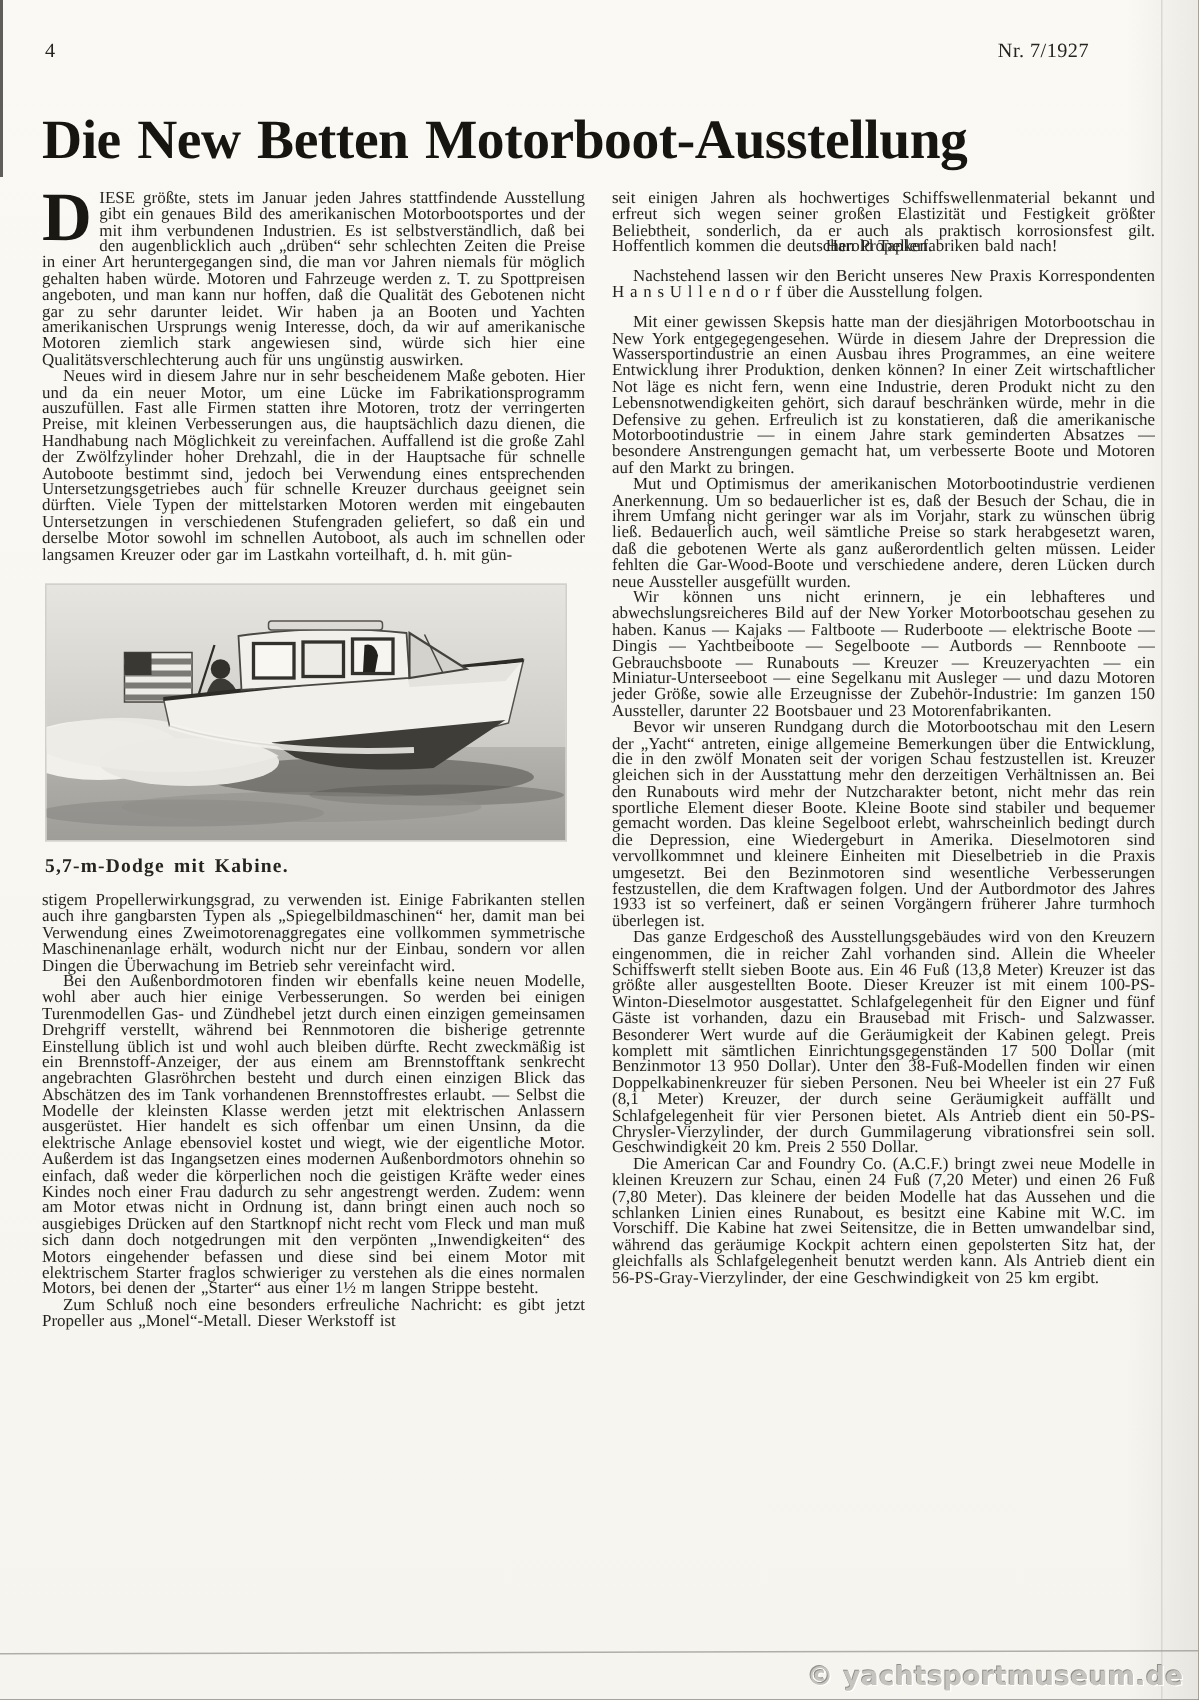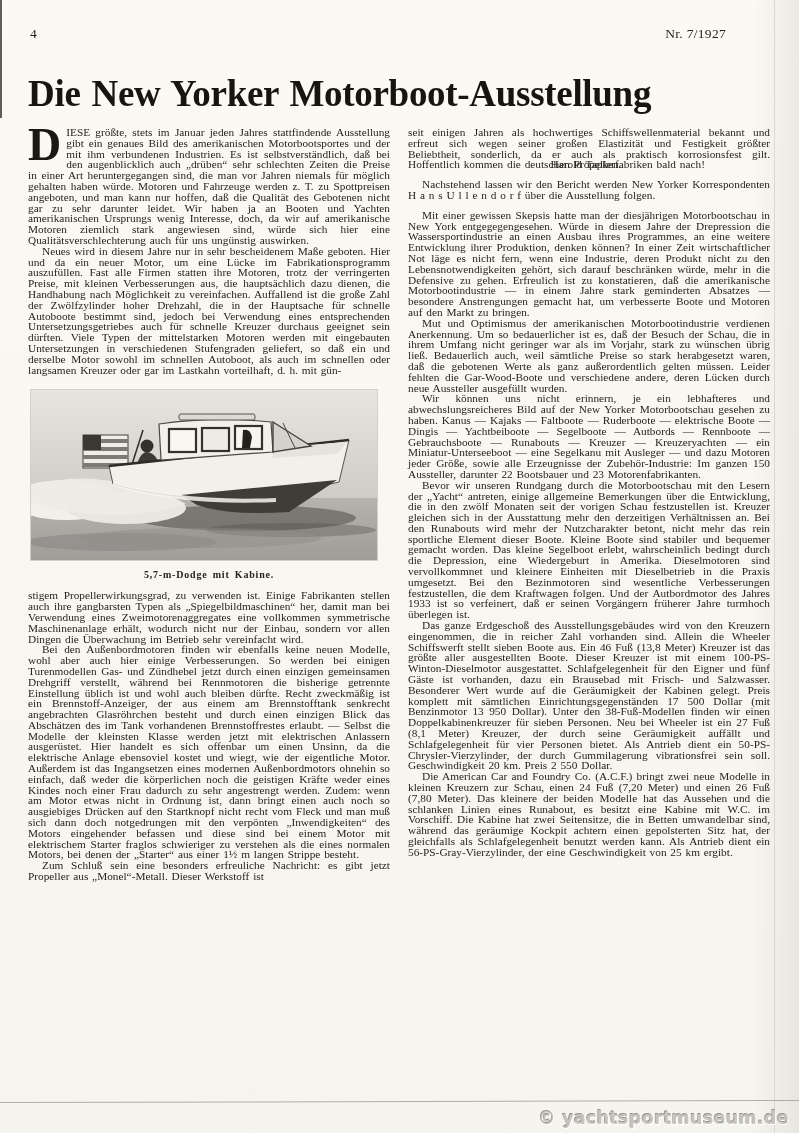--- a/index.html
+++ b/index.html
@@ -45,22 +45,22 @@
   }
   .photo-block{margin:14px 2px 10px 2px;}
   .photo{
     width:346px;height:170px;
     border:1px solid #d2d0cb;
     background:#dddbd6;
   }
   .photo svg{display:block;width:100%;height:100%;}
   .caption{
     margin-top:8px;margin-bottom:4px;
-    text-align:center;
-    font-size:10px;font-weight:bold;letter-spacing:.8px;word-spacing:2px;
+    text-align:left;
+    font-size:13px;font-weight:bold;letter-spacing:.8px;word-spacing:2px;
     color:#26241f;
   }
   .bottom-rule{
     position:absolute;left:0;right:0;top:1101px;height:1px;
     background:#a3a19c;opacity:.85;transform:rotate(-0.15deg);
   }
   .watermark{
     position:absolute;right:10px;top:1108px;
     font-family:"DejaVu Sans","Liberation Sans",sans-serif;
     font-size:17.5px;font-weight:bold;letter-spacing:.3px;
@@ -73,21 +73,21 @@
 
 <div class="page">
   <div class="scan-edge-left"></div>
   <div class="scan-edge-right"></div>
 
   <header class="pagehead">
     <span>4</span>
     <span>Nr. 7/1927</span>
   </header>
 
-  <h1 class="title">Die New Yorker Motorboot-Ausstellung</h1>
+  <h1 class="title">Die New Betten Motorboot-Ausstellung</h1>
 
   <main class="cols">
 
     <section class="col">
       <p class="para"><span class="dropcap">D</span><span>IESE größte, stets im Januar jeden Jahres stattfindende Ausstellung gibt ein genaues Bild des amerikanischen Motorbootsportes und der mit ihm verbundenen Industrien. Es ist selbstverständlich, daß bei den augenblicklich auch „drüben“ sehr schlechten Zeiten die Preise in einer Art heruntergegangen sind, die man vor Jahren niemals für möglich gehalten haben würde. Motoren und Fahrzeuge werden z. T. zu Spottpreisen angeboten, und man kann nur hoffen, daß die Qualität des Gebotenen nicht gar zu sehr darunter leidet. Wir haben ja an Booten und Yachten amerikanischen Ursprungs wenig Interesse, doch, da wir auf amerikanische Motoren ziemlich stark angewiesen sind, würde sich hier eine Qualitätsverschlechterung auch für uns ungünstig auswirken.</span></p>
       <p class="para indent">Neues wird in diesem Jahre nur in sehr bescheidenem Maße geboten. Hier und da ein neuer Motor, um eine Lücke im Fabrikationsprogramm auszufüllen. Fast alle Firmen statten ihre Motoren, trotz der verringerten Preise, mit kleinen Verbesserungen aus, die hauptsächlich dazu dienen, die Handhabung nach Möglichkeit zu vereinfachen. Auffallend ist die große Zahl der Zwölfzylinder hoher Drehzahl, die in der Hauptsache für schnelle Autoboote bestimmt sind, jedoch bei Verwendung eines entsprechenden Untersetzungsgetriebes auch für schnelle Kreuzer durchaus geeignet sein dürften. Viele Typen der mittelstarken Motoren werden mit eingebauten Untersetzungen in verschiedenen Stufengraden geliefert, so daß ein und derselbe Motor sowohl im schnellen Autoboot, als auch im schnellen oder langsamen Kreuzer oder gar im Lastkahn vorteilhaft, d. h. mit gün-</p>
 
       <figure class="photo-block" style="margin:14px 2px 10px 2px;">
         <div class="photo">
           <svg viewBox="0 0 346 170" preserveAspectRatio="none">
@@ -142,27 +142,27 @@
               <line x1="252" y1="33" x2="264" y2="58" stroke="#44423d" stroke-width="1"></line>
               <path d="M82 94 Q 150 114 245 110" stroke="#f5f3ed" stroke-width="4" fill="none" opacity=".85"></path>
             </g>
           </svg>
         </div>
         <figcaption class="caption">5,7-m-Dodge mit Kabine.</figcaption>
       </figure>
 
       <p class="para">stigem Propellerwirkungsgrad, zu verwenden ist. Einige Fabrikanten stellen auch ihre gangbarsten Typen als „Spiegelbildmaschinen“ her, damit man bei Verwendung eines Zweimotorenaggregates eine vollkommen symmetrische Maschinenanlage erhält, wodurch nicht nur der Einbau, sondern vor allen Dingen die Überwachung im Betrieb sehr vereinfacht wird.</p>
       <p class="para indent">Bei den Außenbordmotoren finden wir ebenfalls keine neuen Modelle, wohl aber auch hier einige Verbesserungen. So werden bei einigen Turenmodellen Gas- und Zündhebel jetzt durch einen einzigen gemeinsamen Drehgriff verstellt, während bei Rennmotoren die bisherige getrennte Einstellung üblich ist und wohl auch bleiben dürfte. Recht zweckmäßig ist ein Brennstoff-Anzeiger, der aus einem am Brennstofftank senkrecht angebrachten Glasröhrchen besteht und durch einen einzigen Blick das Abschätzen des im Tank vorhandenen Brennstoffrestes erlaubt. — Selbst die Modelle der kleinsten Klasse werden jetzt mit elektrischen Anlassern ausgerüstet. Hier handelt es sich offenbar um einen Unsinn, da die elektrische Anlage ebensoviel kostet und wiegt, wie der eigentliche Motor. Außerdem ist das Ingangsetzen eines modernen Außenbordmotors ohnehin so einfach, daß weder die körperlichen noch die geistigen Kräfte weder eines Kindes noch einer Frau dadurch zu sehr angestrengt werden. Zudem: wenn am Motor etwas nicht in Ordnung ist, dann bringt einen auch noch so ausgiebiges Drücken auf den Startknopf nicht recht vom Fleck und man muß sich dann doch notgedrungen mit den verpönten „Inwendigkeiten“ des Motors eingehender befassen und diese sind bei einem Motor mit elektrischem Starter fraglos schwieriger zu verstehen als die eines normalen Motors, bei denen der „Starter“ aus einer 1½ m langen Strippe besteht.</p>
-      <p class="para indent">Zum Schluß sein eine besonders erfreuliche Nachricht: es gibt jetzt Propeller aus „Monel“-Metall. Dieser Werkstoff ist</p>
+      <p class="para indent">Zum Schluß noch eine besonders erfreuliche Nachricht: es gibt jetzt Propeller aus „Monel“-Metall. Dieser Werkstoff ist</p>
     </section>
 
     <section class="col">
       <p class="para">seit einigen Jahren als hochwertiges Schiffswellenmaterial bekannt und erfreut sich wegen seiner großen Elastizität und Festigkeit größter Beliebtheit, sonderlich, da er auch als praktisch korrosionsfest gilt. Hoffentlich kommen die deutschen Propellerfabriken bald nach!</p>
       <p class="para sigline">Harold Tapken.</p>
-      <p class="para indent gap">Nachstehend lassen wir den Bericht werden New Yorker Korrespondenten H a n s  U l l e n d o r f  über die Ausstellung folgen.</p>
+      <p class="para indent gap">Nachstehend lassen wir den Bericht unseres New Praxis Korrespondenten H a n s  U l l e n d o r f  über die Ausstellung folgen.</p>
       <p class="para indent gap">Mit einer gewissen Skepsis hatte man der diesjährigen Motorbootschau in New York entgegegengesehen. Würde in diesem Jahre der Drepression die Wassersportindustrie an einen Ausbau ihres Programmes, an eine weitere Entwicklung ihrer Produktion, denken können? In einer Zeit wirtschaftlicher Not läge es nicht fern, wenn eine Industrie, deren Produkt nicht zu den Lebensnotwendigkeiten gehört, sich darauf beschränken würde, mehr in die Defensive zu gehen. Erfreulich ist zu konstatieren, daß die amerikanische Motorbootindustrie — in einem Jahre stark geminderten Absatzes — besondere Anstrengungen gemacht hat, um verbesserte Boote und Motoren auf den Markt zu bringen.</p>
       <p class="para indent">Mut und Optimismus der amerikanischen Motorbootindustrie verdienen Anerkennung. Um so bedauerlicher ist es, daß der Besuch der Schau, die in ihrem Umfang nicht geringer war als im Vorjahr, stark zu wünschen übrig ließ. Bedauerlich auch, weil sämtliche Preise so stark herabgesetzt waren, daß die gebotenen Werte als ganz außerordentlich gelten müssen. Leider fehlten die Gar-Wood-Boote und verschiedene andere, deren Lücken durch neue Aussteller ausgefüllt wurden.</p>
       <p class="para indent">Wir können uns nicht erinnern, je ein lebhafteres und abwechslungsreicheres Bild auf der New Yorker Motorbootschau gesehen zu haben. Kanus — Kajaks — Faltboote — Ruderboote — elektrische Boote — Dingis — Yachtbeiboote — Segelboote — Autbords — Rennboote — Gebrauchsboote — Runabouts — Kreuzer — Kreuzeryachten — ein Miniatur-Unterseeboot — eine Segelkanu mit Ausleger — und dazu Motoren jeder Größe, sowie alle Erzeugnisse der Zubehör-Industrie: Im ganzen 150 Aussteller, darunter 22 Bootsbauer und 23 Motorenfabrikanten.</p>
       <p class="para indent">Bevor wir unseren Rundgang durch die Motorbootschau mit den Lesern der „Yacht“ antreten, einige allgemeine Bemerkungen über die Entwicklung, die in den zwölf Monaten seit der vorigen Schau festzustellen ist. Kreuzer gleichen sich in der Ausstattung mehr den derzeitigen Verhältnissen an. Bei den Runabouts wird mehr der Nutzcharakter betont, nicht mehr das rein sportliche Element dieser Boote. Kleine Boote sind stabiler und bequemer gemacht worden. Das kleine Segelboot erlebt, wahrscheinlich bedingt durch die Depression, eine Wiedergeburt in Amerika. Dieselmotoren sind vervollkommnet und kleinere Einheiten mit Dieselbetrieb in die Praxis umgesetzt. Bei den Bezinmotoren sind wesentliche Verbesserungen festzustellen, die dem Kraftwagen folgen. Und der Autbordmotor des Jahres 1933 ist so verfeinert, daß er seinen Vorgängern früherer Jahre turmhoch überlegen ist.</p>
       <p class="para indent">Das ganze Erdgeschoß des Ausstellungsgebäudes wird von den Kreuzern eingenommen, die in reicher Zahl vorhanden sind. Allein die Wheeler Schiffswerft stellt sieben Boote aus. Ein 46 Fuß (13,8 Meter) Kreuzer ist das größte aller ausgestellten Boote. Dieser Kreuzer ist mit einem 100-PS-Winton-Dieselmotor ausgestattet. Schlafgelegenheit für den Eigner und fünf Gäste ist vorhanden, dazu ein Brausebad mit Frisch- und Salzwasser. Besonderer Wert wurde auf die Geräumigkeit der Kabinen gelegt. Preis komplett mit sämtlichen Einrichtungsgegenständen 17 500 Dollar (mit Benzinmotor 13 950 Dollar). Unter den 38-Fuß-Modellen finden wir einen Doppelkabinenkreuzer für sieben Personen. Neu bei Wheeler ist ein 27 Fuß (8,1 Meter) Kreuzer, der durch seine Geräumigkeit auffällt und Schlafgelegenheit für vier Personen bietet. Als Antrieb dient ein 50-PS-Chrysler-Vierzylinder, der durch Gummilagerung vibrationsfrei sein soll. Geschwindigkeit 20 km. Preis 2 550 Dollar.</p>
       <p class="para indent">Die American Car and Foundry Co. (A.C.F.) bringt zwei neue Modelle in kleinen Kreuzern zur Schau, einen 24 Fuß (7,20 Meter) und einen 26 Fuß (7,80 Meter). Das kleinere der beiden Modelle hat das Aussehen und die schlanken Linien eines Runabout, es besitzt eine Kabine mit W.C. im Vorschiff. Die Kabine hat zwei Seitensitze, die in Betten umwandelbar sind, während das geräumige Kockpit achtern einen gepolsterten Sitz hat, der gleichfalls als Schlafgelegenheit benutzt werden kann. Als Antrieb dient ein 56-PS-Gray-Vierzylinder, der eine Geschwindigkeit von 25 km ergibt.</p>
     </section>
 
   </main>
 

